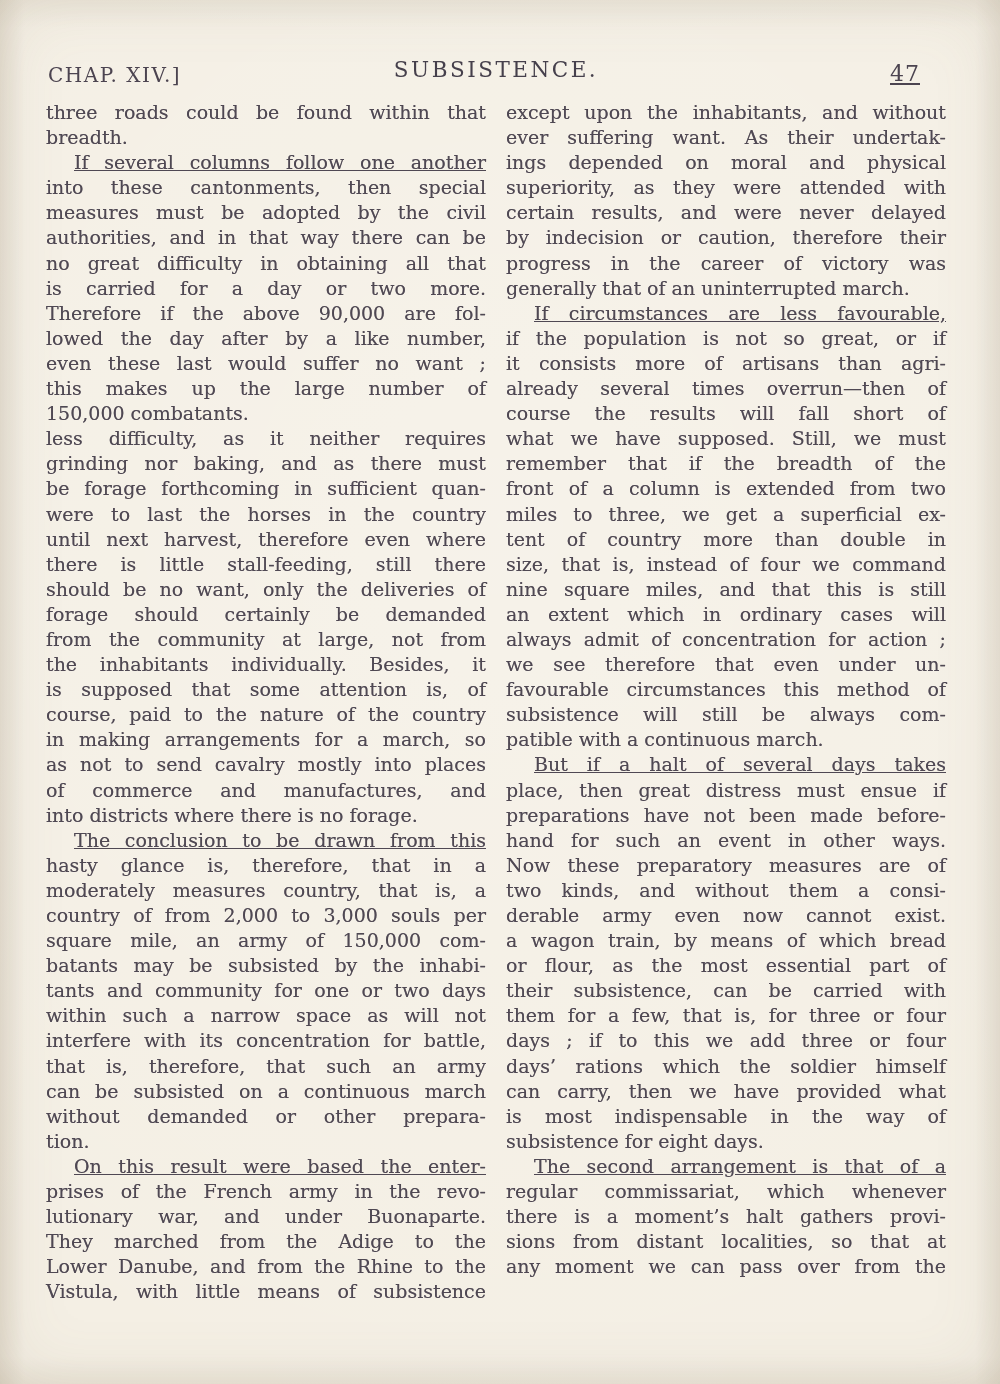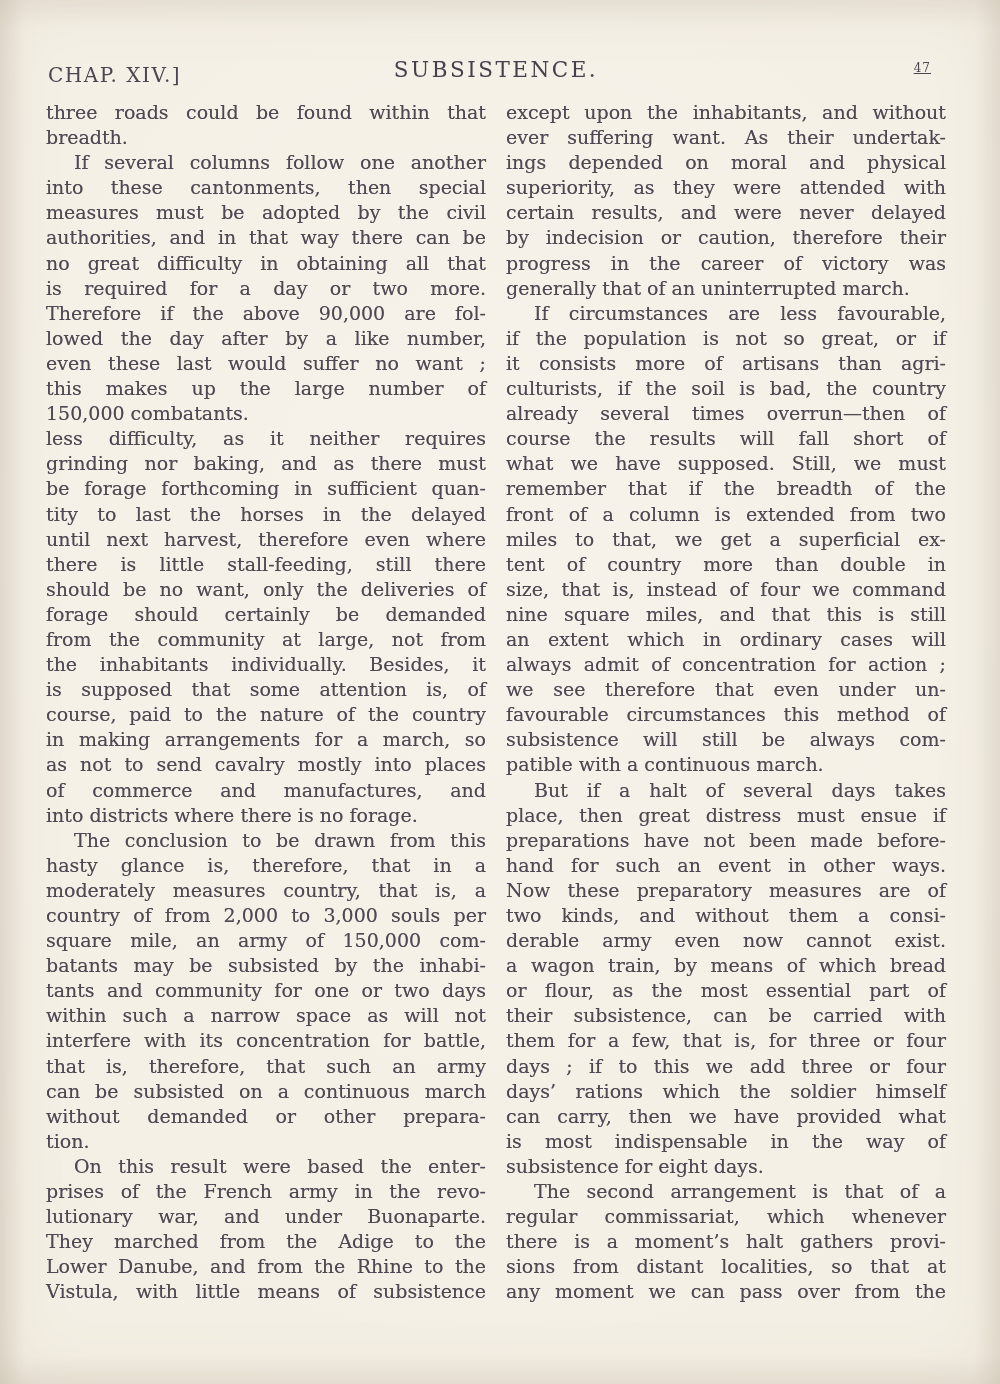--- a/index.html
+++ b/index.html
@@ -45,23 +45,23 @@
     left: 0;
     right: 0;
     top: 0;
     text-align: center;
     font-size: 21.5px;
     letter-spacing: 2.5px;
     color: #46404c;
   }
   .page-number {
     position: absolute;
-    right: 15px;
+    right: 26px;
     top: 4px;
-    font-size: 12px;
+    font-size: 22px;
     letter-spacing: 1px;
     color: #4c4450;
     text-decoration: underline;
   }
   .columns {
     position: absolute;
     top: 100px;
     left: 46px;
     right: 54px;
     display: flex;
@@ -79,50 +79,51 @@
     text-align: justify;
     text-align-last: justify;
     text-shadow: 0 0 0.5px rgba(79,72,83,0.55);
   }
   
   .line.para-end {
     text-align-last: left;
   }
   .line.indent {
     text-indent: 28px;
+    text-decoration: underline;
   }
 </style>
 </head>
 <body style="--paper: #f4efe4; --ink: #4f4853;">
 
 <div class="page">
   <div class="header">
     <div class="chapter">CHAP. XIV.]</div>
     <div class="title">SUBSISTENCE.</div>
     <div class="page-number">47</div>
   </div>
   <div class="columns">
     <div class="column">
         <div class="line">three roads could be found within that</div>
         <div class="line para-end">breadth.</div>
         <div class="line indent">If several columns follow one another</div>
         <div class="line">into these cantonments, then special</div>
         <div class="line">measures must be adopted by the civil</div>
         <div class="line">authorities, and in that way there can be</div>
         <div class="line">no great difficulty in obtaining all that</div>
-        <div class="line">is required for a day or two more.</div>
+        <div class="line">is carried for a day or two more.</div>
         <div class="line">Therefore if the above 90,000 are fol-</div>
         <div class="line">lowed the day after by a like number,</div>
         <div class="line">even these last would suffer no want ;</div>
         <div class="line">this makes up the large number of</div>
         <div class="line para-end">150,000 combatants.</div>
         <div class="line">less difficulty, as it neither requires</div>
         <div class="line">grinding nor baking, and as there must</div>
         <div class="line">be forage forthcoming in sufficient quan-</div>
-        <div class="line">tity to last the horses in the delayed</div>
+        <div class="line">were to last the horses in the country</div>
         <div class="line">until next harvest, therefore even where</div>
         <div class="line">there is little stall-feeding, still there</div>
         <div class="line">should be no want, only the deliveries of</div>
         <div class="line">forage should certainly be demanded</div>
         <div class="line">from the community at large, not from</div>
         <div class="line">the inhabitants individually. Besides, it</div>
         <div class="line">is supposed that some attention is, of</div>
         <div class="line">course, paid to the nature of the country</div>
         <div class="line">in making arrangements for a march, so</div>
         <div class="line">as not to send cavalry mostly into places</div>
@@ -153,27 +154,26 @@
         <div class="line">ever suffering want. As their undertak-</div>
         <div class="line">ings depended on moral and physical</div>
         <div class="line">superiority, as they were attended with</div>
         <div class="line">certain results, and were never delayed</div>
         <div class="line">by indecision or caution, therefore their</div>
         <div class="line">progress in the career of victory was</div>
         <div class="line para-end">generally that of an uninterrupted march.</div>
         <div class="line indent">If circumstances are less favourable,</div>
         <div class="line">if the population is not so great, or if</div>
         <div class="line">it consists more of artisans than agri-</div>
-        <div class="line">culturists, if the soil is bad, the country</div>
         <div class="line">already several times overrun—then of</div>
         <div class="line">course the results will fall short of</div>
         <div class="line">what we have supposed. Still, we must</div>
         <div class="line">remember that if the breadth of the</div>
         <div class="line">front of a column is extended from two</div>
-        <div class="line">miles to that, we get a superficial ex-</div>
+        <div class="line">miles to three, we get a superficial ex-</div>
         <div class="line">tent of country more than double in</div>
         <div class="line">size, that is, instead of four we command</div>
         <div class="line">nine square miles, and that this is still</div>
         <div class="line">an extent which in ordinary cases will</div>
         <div class="line">always admit of concentration for action ;</div>
         <div class="line">we see therefore that even under un-</div>
         <div class="line">favourable circumstances this method of</div>
         <div class="line">subsistence will still be always com-</div>
         <div class="line para-end">patible with a continuous march.</div>
         <div class="line indent">But if a halt of several days takes</div>

